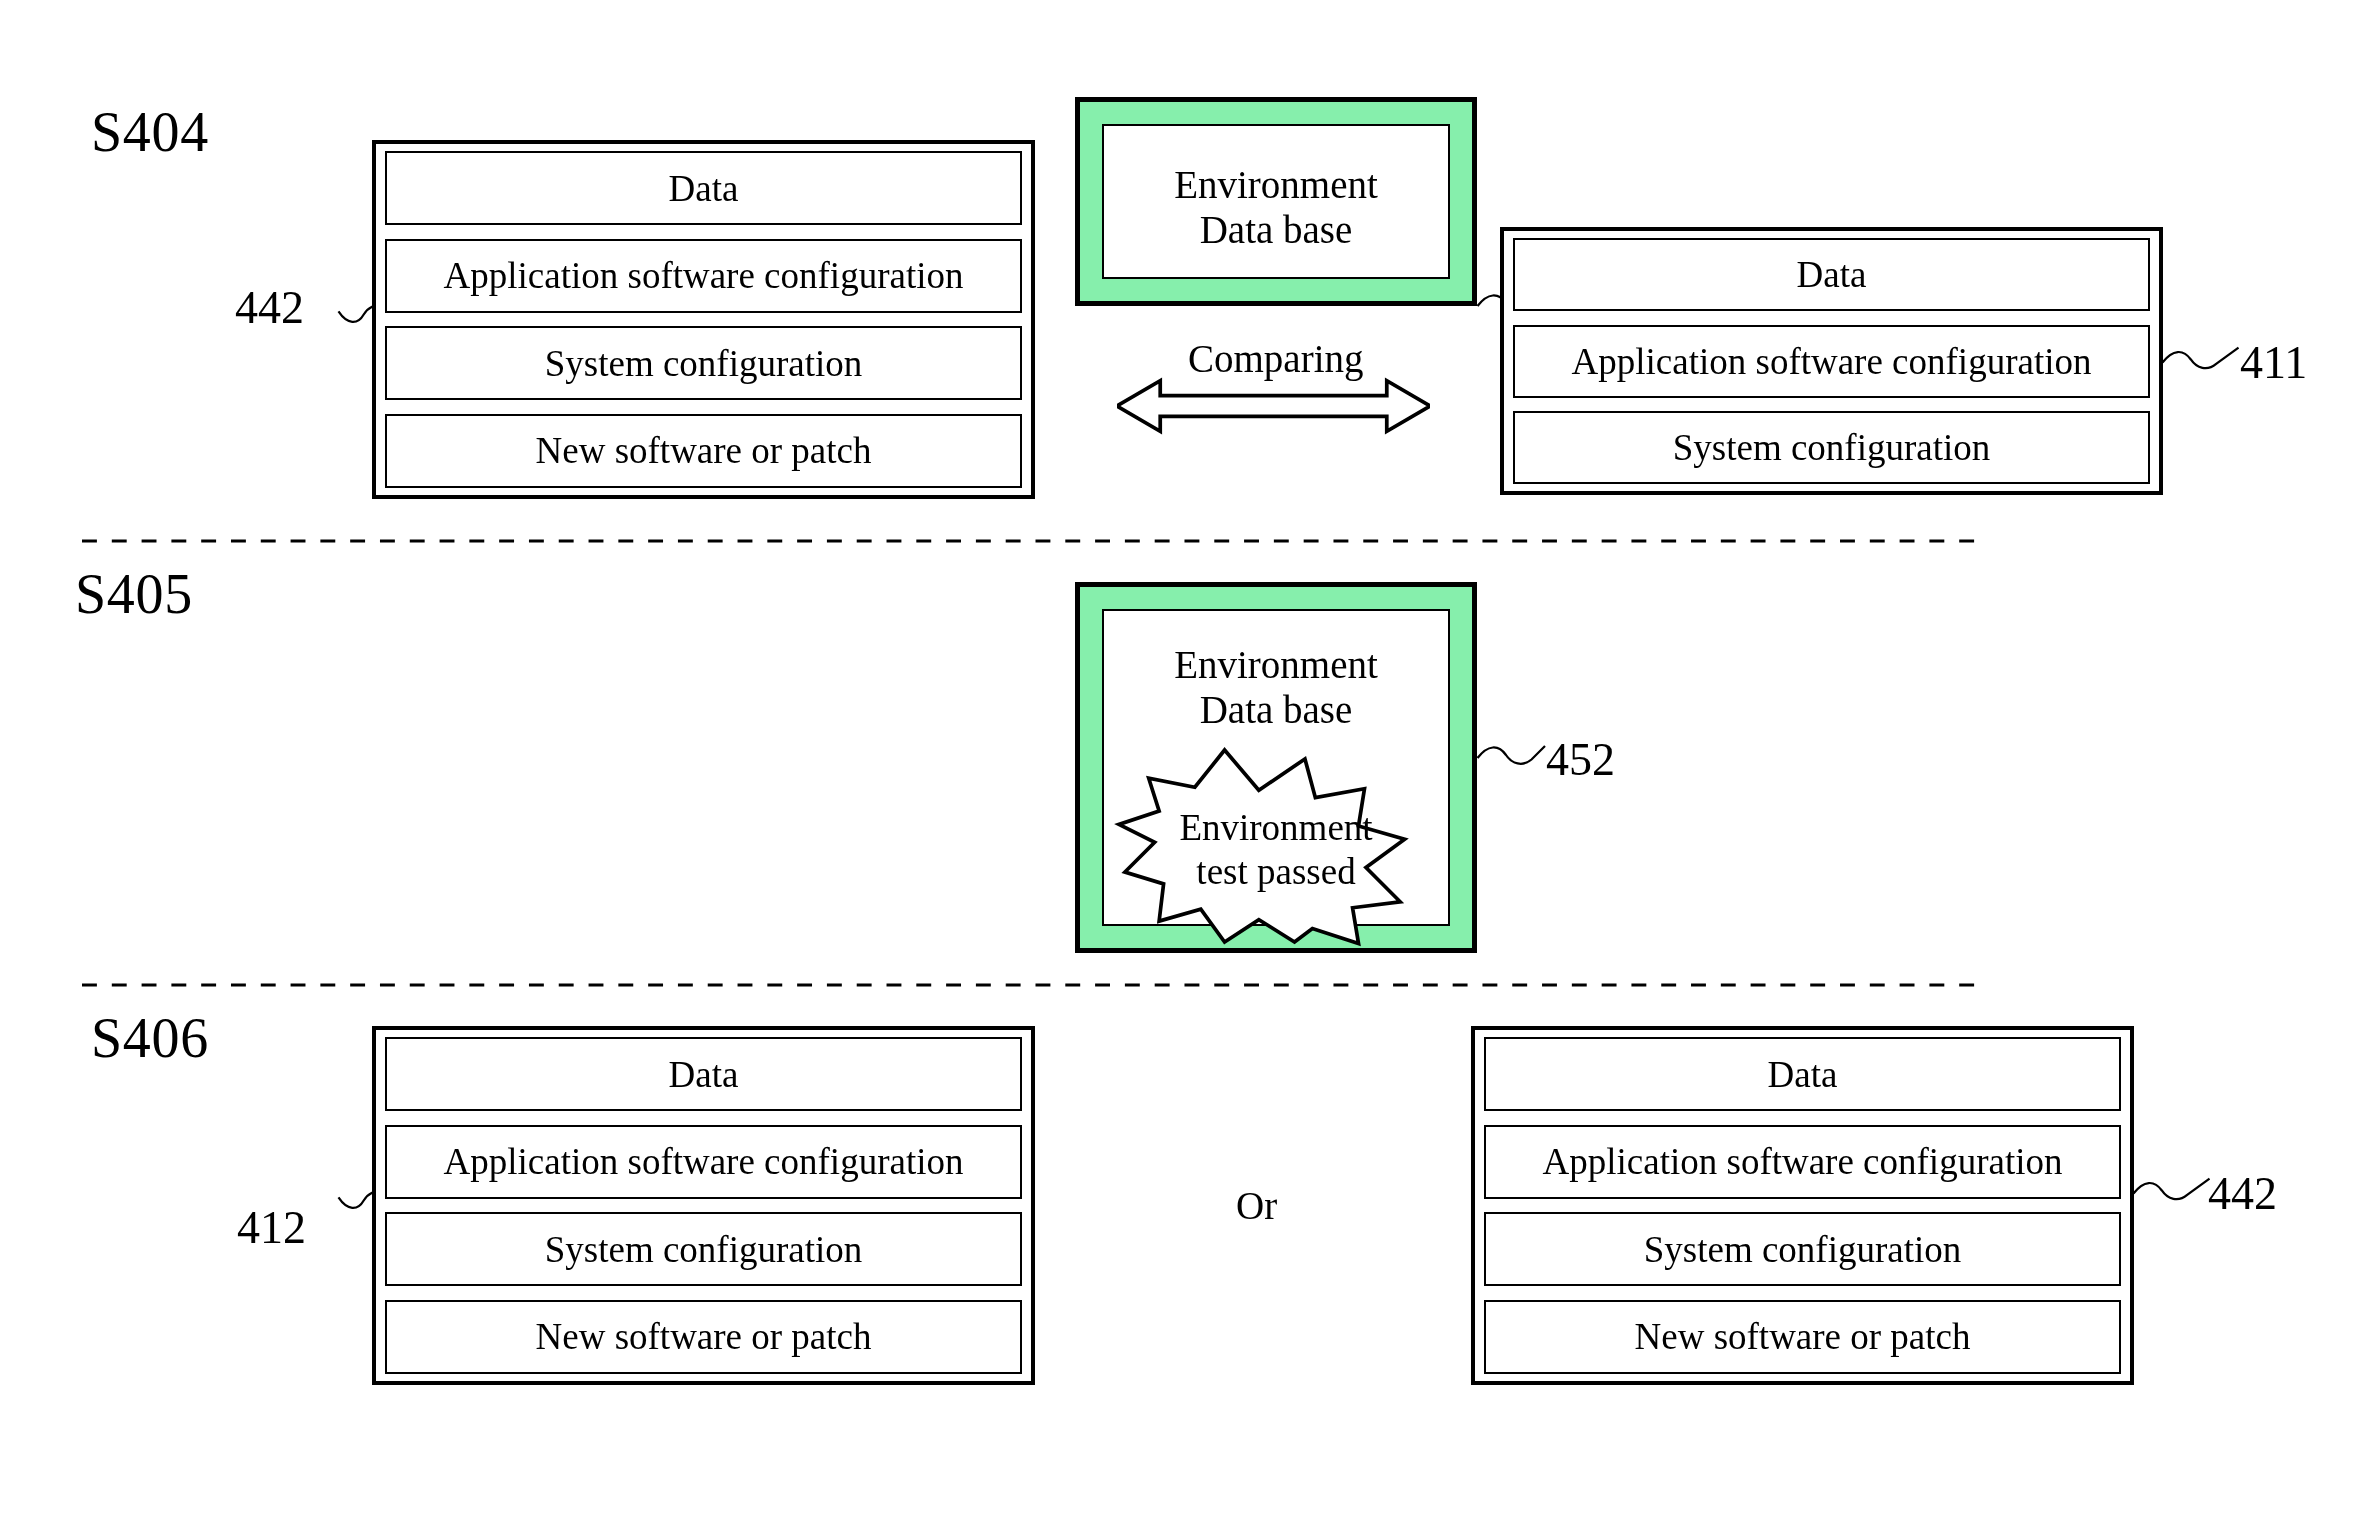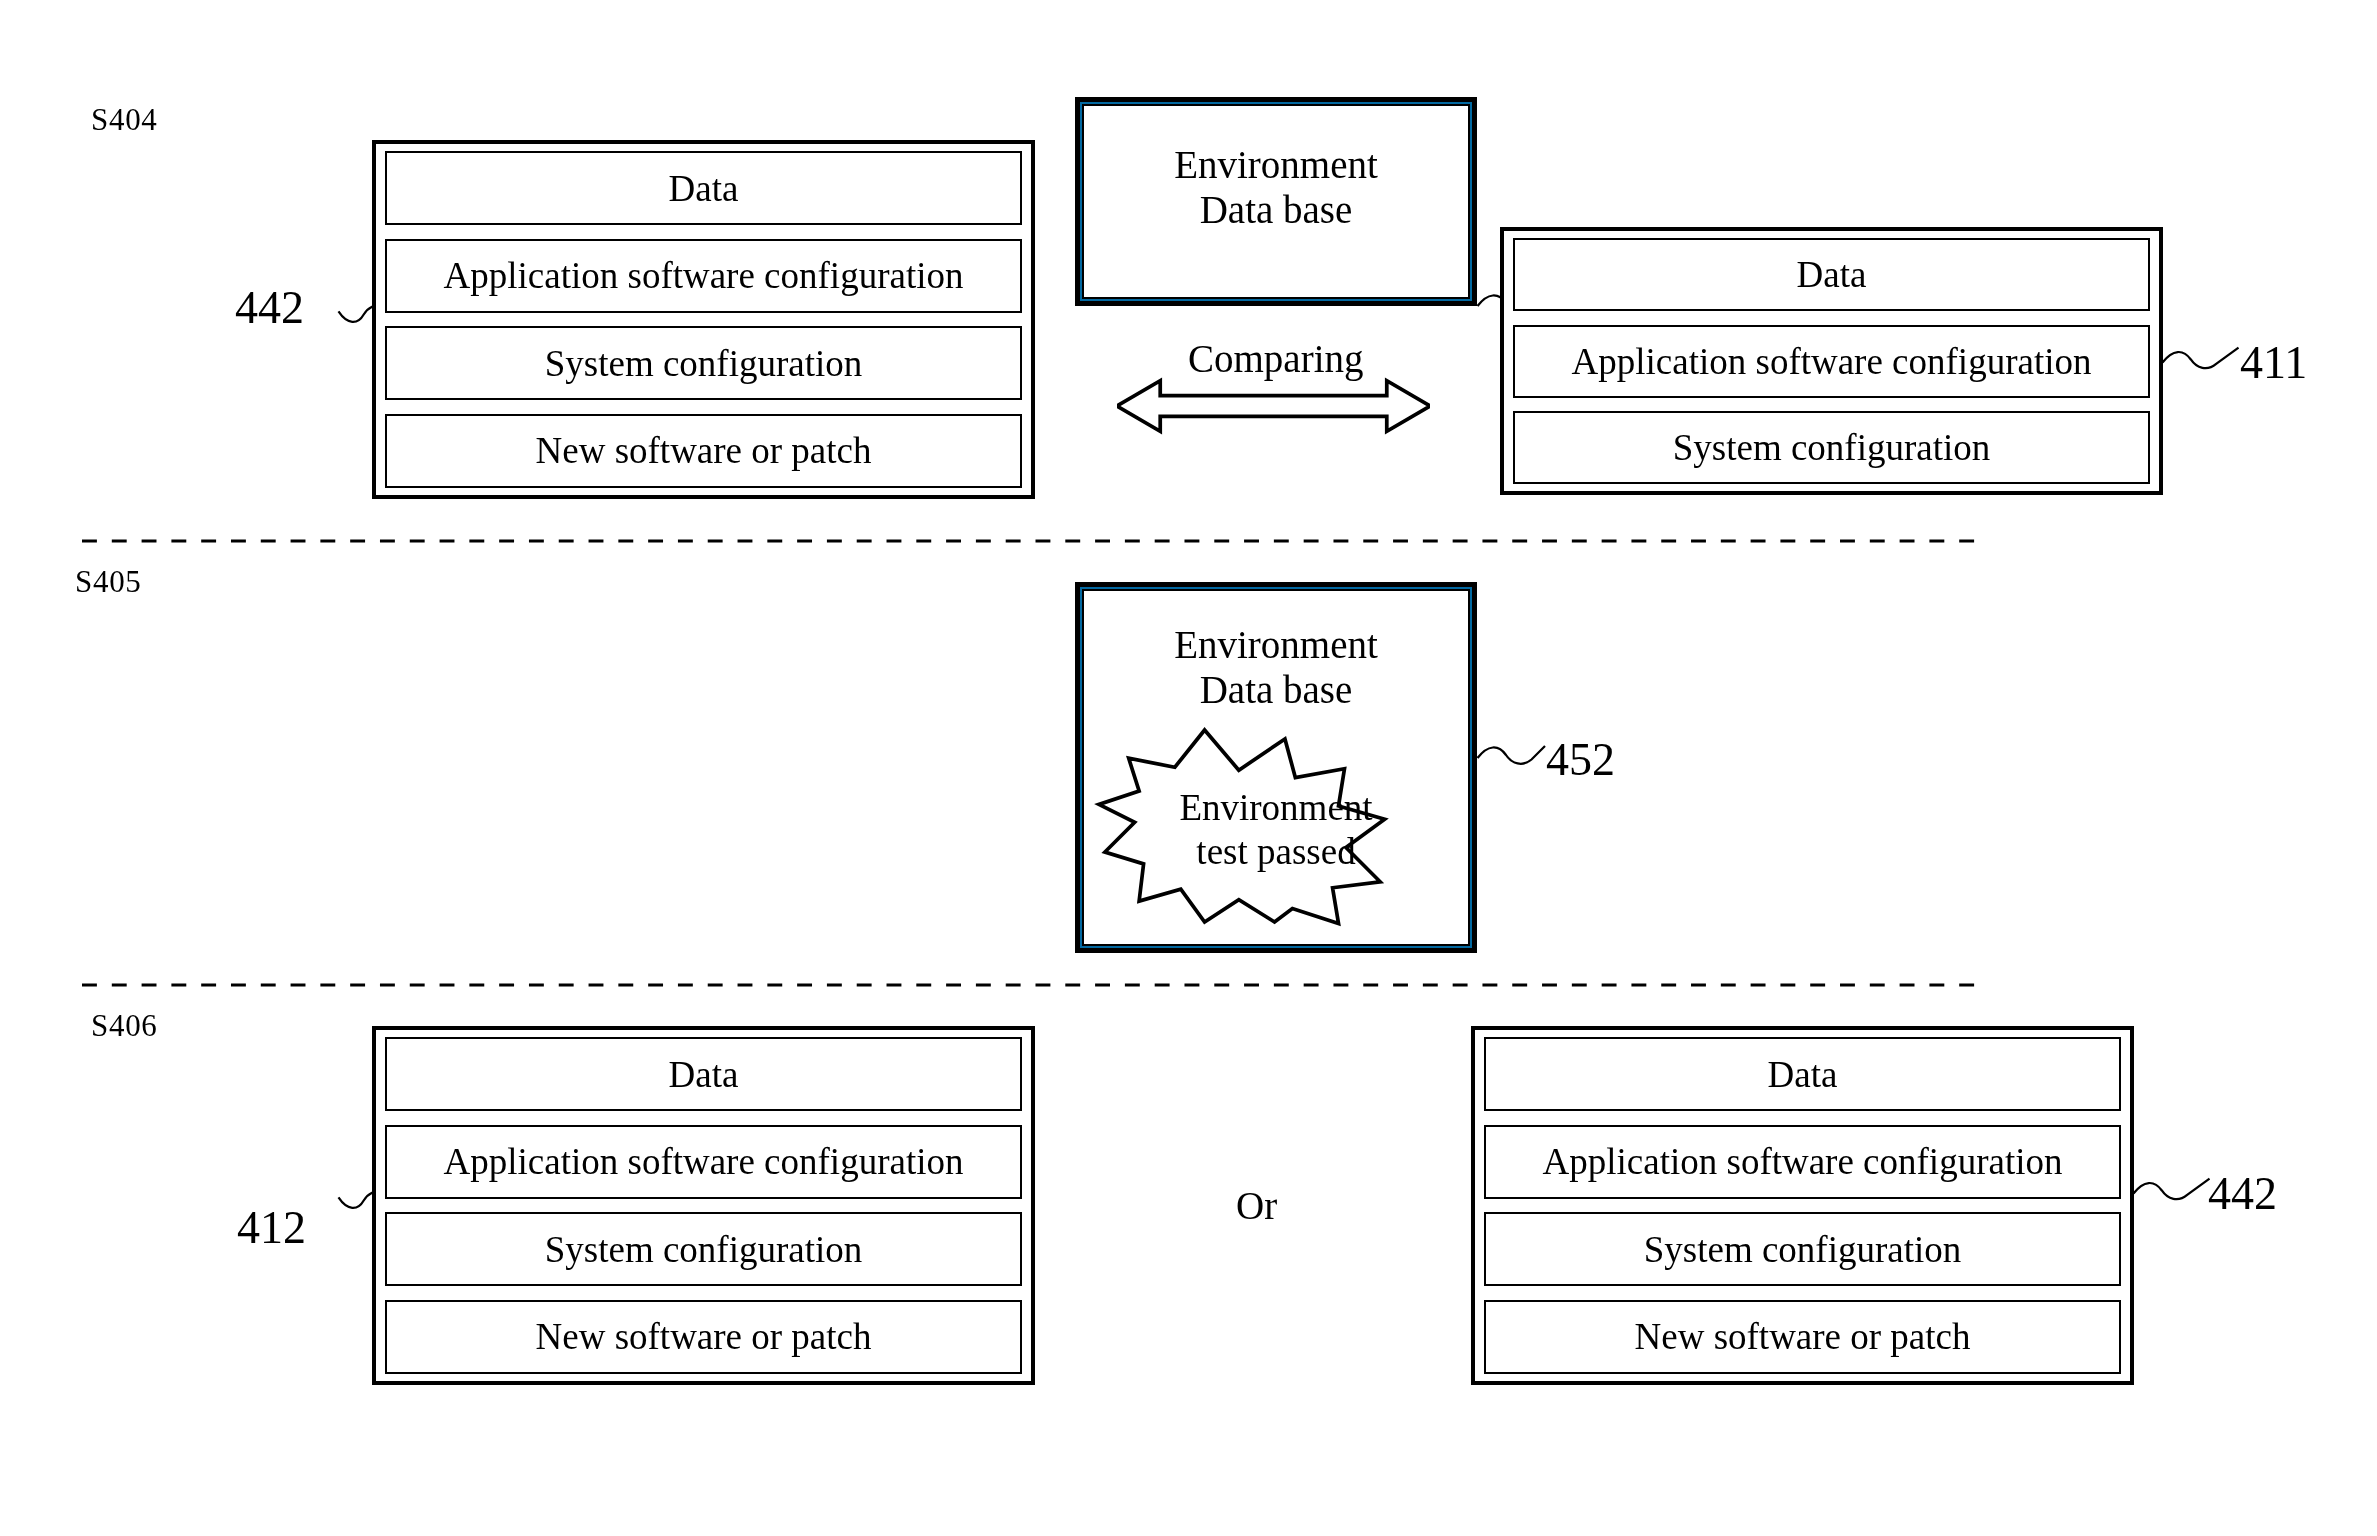--- a/index.html
+++ b/index.html
@@ -7,21 +7,21 @@
     width:2377px;height:1537px;position:relative;overflow:hidden;
     font-family:"Liberation Serif","DejaVu Serif",serif;
     color:#000;
     -webkit-font-smoothing:none;
   }
   .stage{position:absolute;left:0;top:0;width:2377px;height:1537px;}
 
   
   .step-label{
     position:absolute;
-    font-size:31px;
+    font-size:56px;
     line-height:1;
     letter-spacing:0.7px;
     white-space:nowrap;
     font-family:Liberation Serif, serif;
   }
 
   
   .ref-num{
     position:absolute;
     font-size:46px;
@@ -50,23 +50,23 @@
     text-align:center;
     font-size:37px;
     line-height:1;
     white-space:nowrap;
   }
 
   
   .envbox{
     position:absolute;
     border:5.2px solid #000;
-    background:#0369a1;
-    box-sizing:border-box;
-    padding:2px;
+    background:#86efac;
+    box-sizing:border-box;
+    padding:22px;
   }
   .envbox > .inner{
     border:2.2px solid #000;
     box-sizing:border-box;
     width:100%;height:100%;
     position:relative;
     background:#fff;
   }
   .env-title{
     position:absolute;left:0;right:0;

